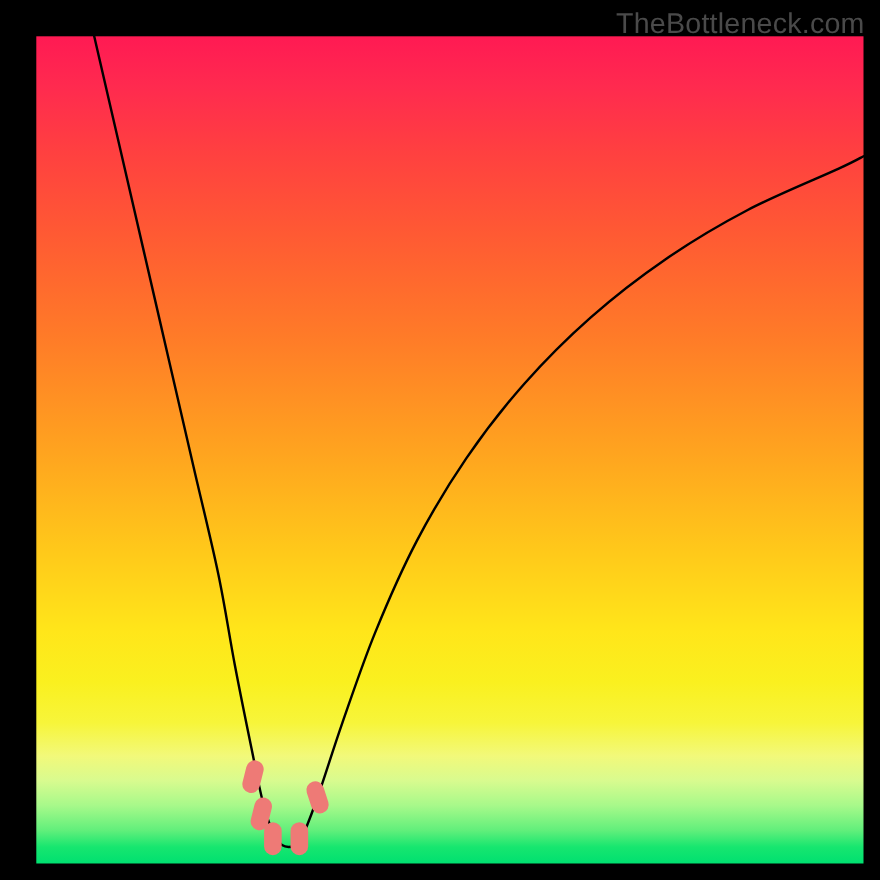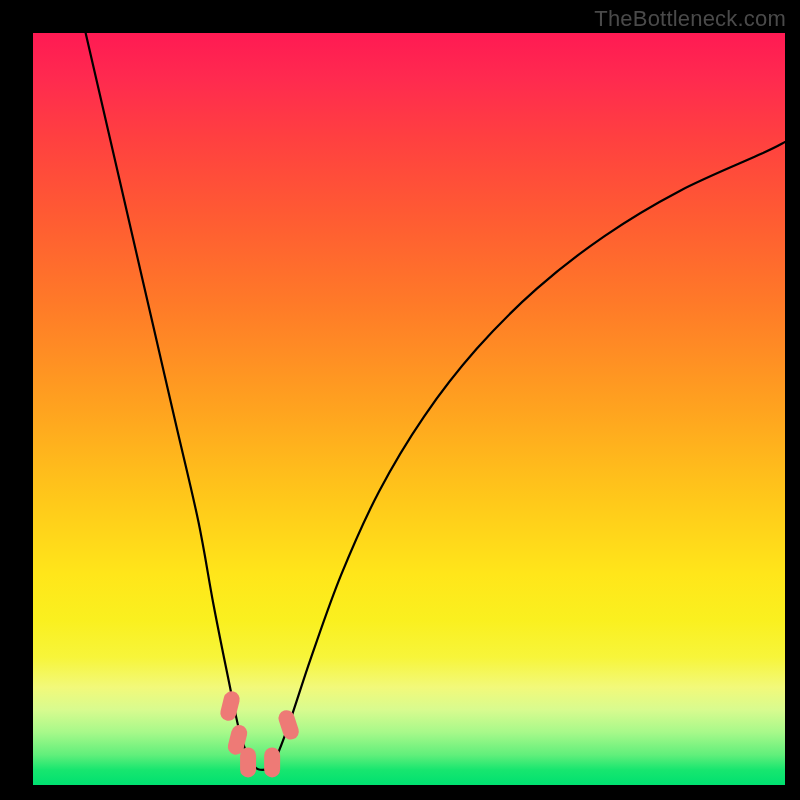--- a/index.html
+++ b/index.html
@@ -43,21 +43,21 @@
       #61ef7b 96%,
       #17e66f 98%,
       #00e070 100%
     );
   }
   .watermark {
     position: absolute;
     top: 6px;
     right: 14px;
     color: #4a4a4a;
-    font-size: 22px;
+    font-size: 26px;
     font-weight: 500;
     letter-spacing: 0.2px;
     user-select: none;
   }
   svg.curve {
     position: absolute;
     left: 0;
     top: 0;
     width: 752px;
     height: 752px;

